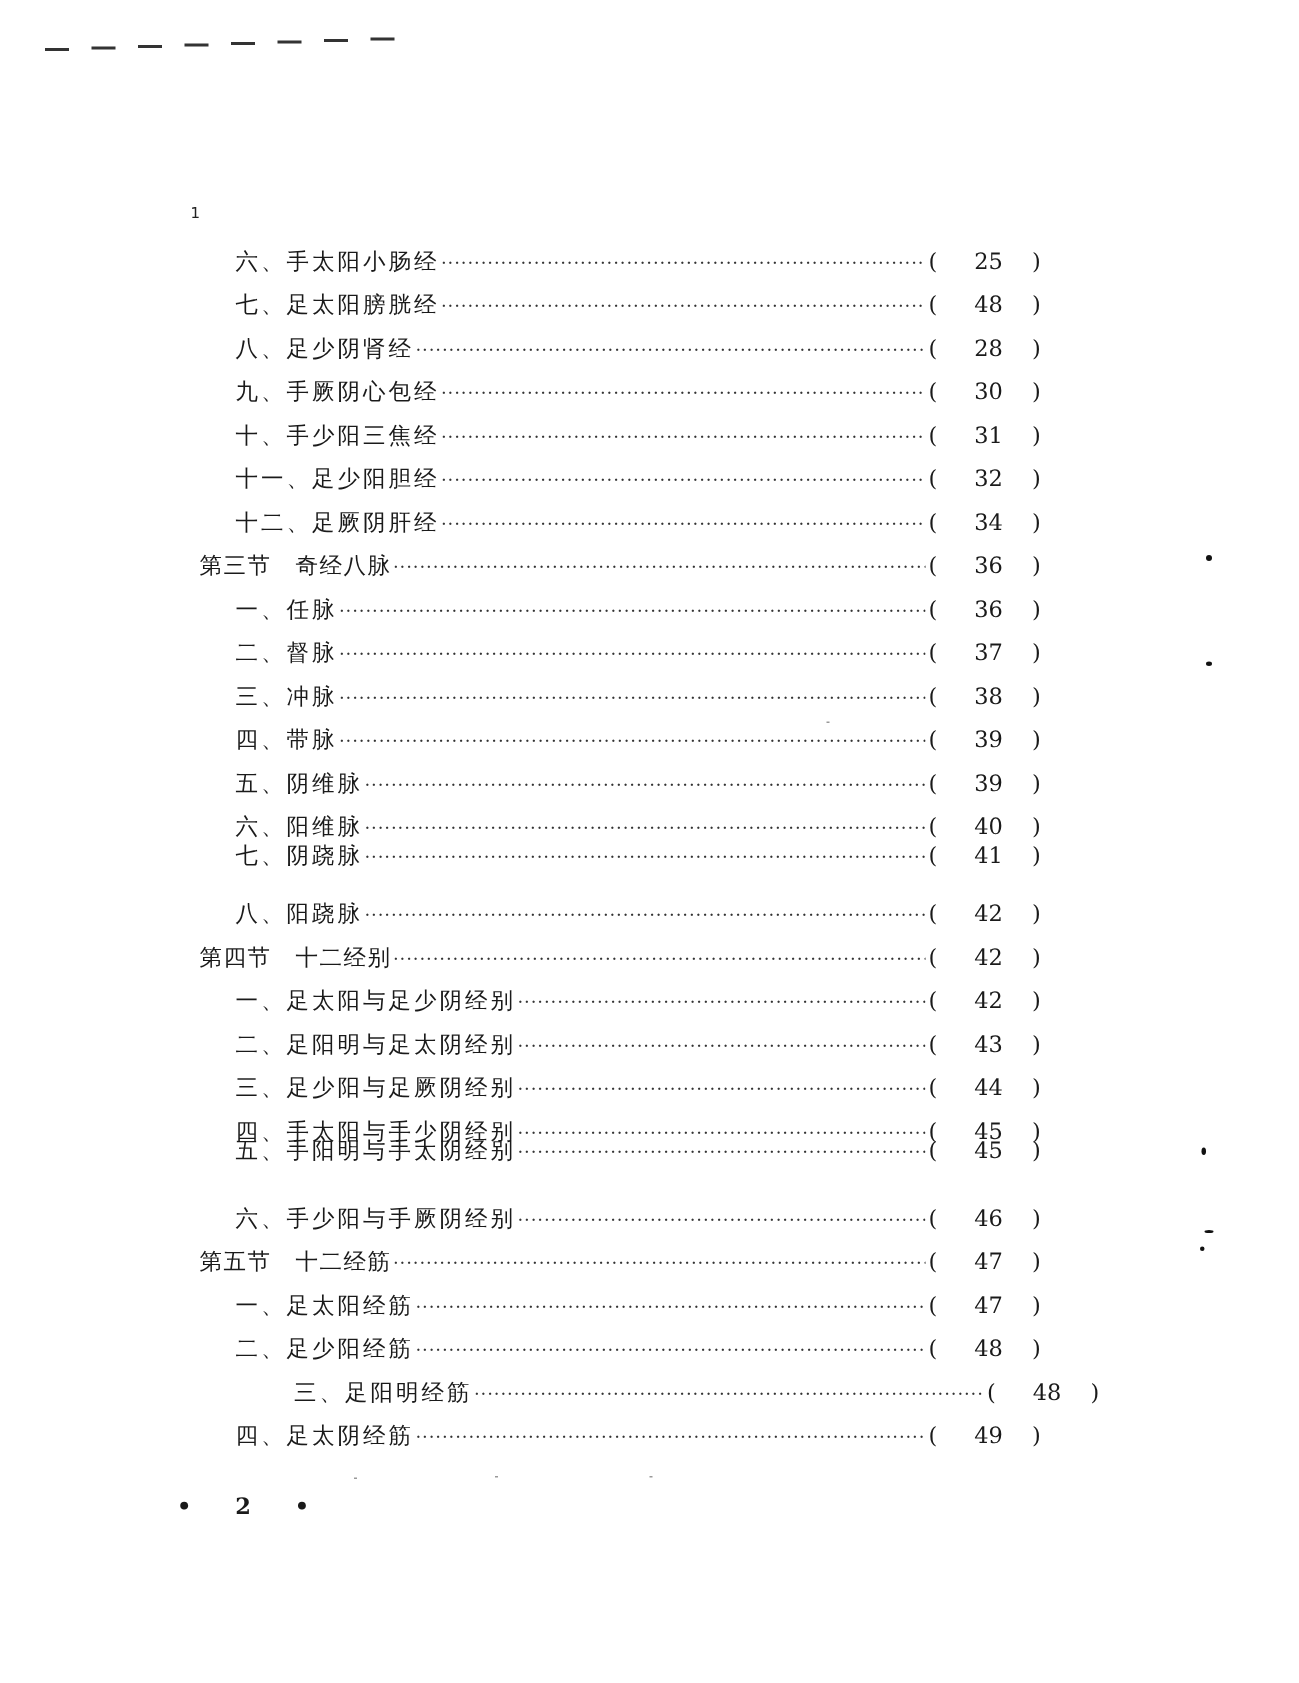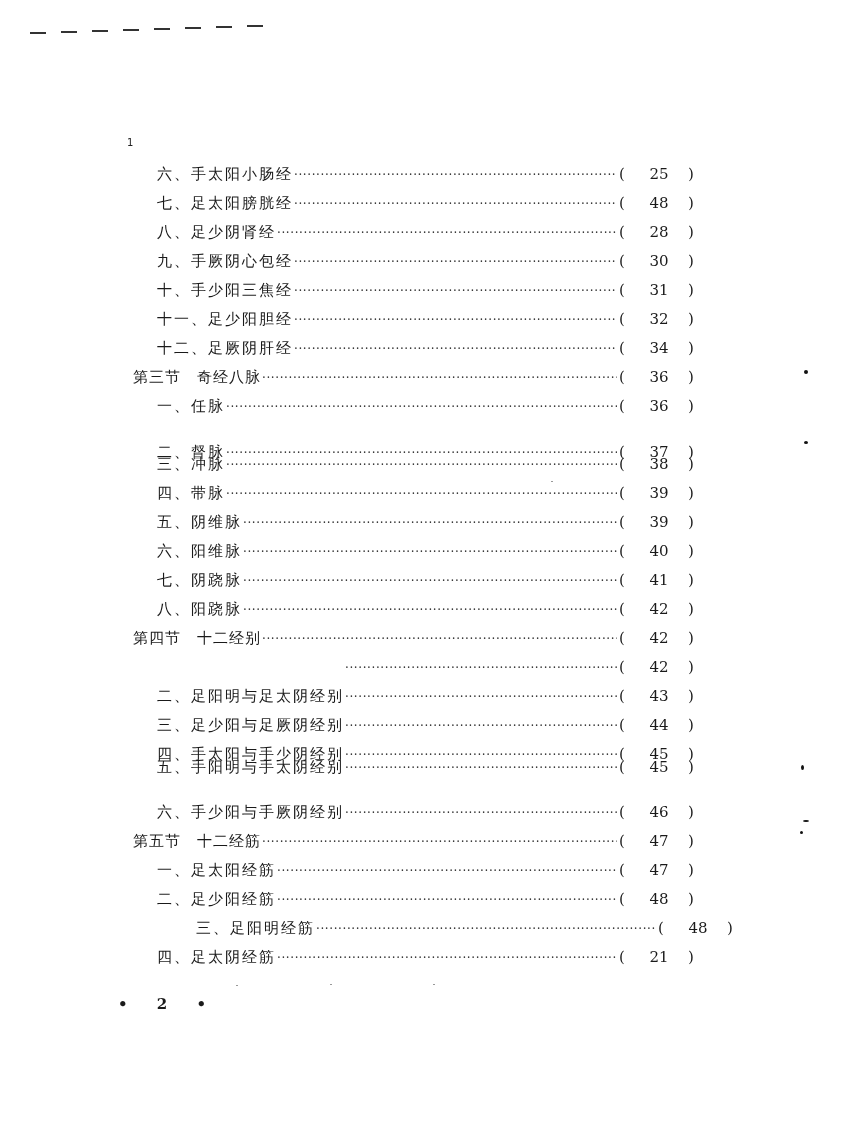--- a/index.html
+++ b/index.html
@@ -100,21 +100,21 @@
       <span class="page-num">36</span>
       <span class="paren-r">)</span>
     </div>
     <div class="row" style="top: 232px;">
       <span class="label entry">一、任脉</span>
       <span class="leader" style="left: 226px; right: auto; width: 391px;">························································································································</span>
       <span class="paren-l">(</span>
       <span class="page-num">36</span>
       <span class="paren-r">)</span>
     </div>
-    <div class="row" style="top: 278px;">
+    <div class="row" style="top: 261px;">
       <span class="label entry">二、督脉</span>
       <span class="leader" style="left: 226px; right: auto; width: 391px;">························································································································</span>
       <span class="paren-l">(</span>
       <span class="page-num">37</span>
       <span class="paren-r">)</span>
     </div>
     <div class="row" style="top: 290px;">
       <span class="label entry">三、冲脉</span>
       <span class="leader" style="left: 226px; right: auto; width: 391px;">························································································································</span>
       <span class="paren-l">(</span>
@@ -135,21 +135,21 @@
       <span class="page-num">39</span>
       <span class="paren-r">)</span>
     </div>
     <div class="row" style="top: 377px;">
       <span class="label entry">六、阳维脉</span>
       <span class="leader" style="left: 243px; right: auto; width: 374px;">························································································································</span>
       <span class="paren-l">(</span>
       <span class="page-num">40</span>
       <span class="paren-r">)</span>
     </div>
-    <div class="row" style="top: 406px; padding-left: 12px;">
+    <div class="row" style="top: 396px; padding-left: 12px;">
       <span class="label entry">七、阴跷脉</span>
       <span class="leader" style="left: 243px; right: auto; width: 374px;">························································································································</span>
       <span class="paren-l">(</span>
       <span class="page-num">41</span>
       <span class="paren-r">)</span>
     </div>
     <div class="row" style="top: 435px;">
       <span class="label entry">八、阳跷脉</span>
       <span class="leader" style="left: 243px; right: auto; width: 374px;">························································································································</span>
       <span class="paren-l">(</span>
@@ -157,20 +157,21 @@
       <span class="paren-r">)</span>
     </div>
     <div class="row" style="top: 464px;">
       <span class="label section">第四节　十二经别</span>
       <span class="leader" style="left: 262px; right: auto; width: 355px;">························································································································</span>
       <span class="paren-l">(</span>
       <span class="page-num">42</span>
       <span class="paren-r">)</span>
     </div>
     <div class="row" style="top: 493px;">
+      <span class="label entry">一、足太阳与足少阴经别</span>
       <span class="leader" style="left: 345px; right: auto; width: 272px;">························································································································</span>
       <span class="paren-l">(</span>
       <span class="page-num">42</span>
       <span class="paren-r">)</span>
     </div>
     <div class="row" style="top: 522px;">
       <span class="label entry">二、足阳明与足太阴经别</span>
       <span class="leader" style="left: 345px; right: auto; width: 272px;">························································································································</span>
       <span class="paren-l">(</span>
       <span class="page-num">43</span>
@@ -229,21 +230,21 @@
       <span class="label entry">三、足阳明经筋</span>
       <span class="leader" style="left: 277px; right: auto; width: 340px;">························································································································</span>
       <span class="paren-l">(</span>
       <span class="page-num">48</span>
       <span class="paren-r">)</span>
     </div>
     <div class="row" style="top: 783px;">
       <span class="label entry">四、足太阴经筋</span>
       <span class="leader" style="left: 277px; right: auto; width: 340px;">························································································································</span>
       <span class="paren-l">(</span>
-      <span class="page-num">21</span>
+      <span class="page-num">49</span>
       <span class="paren-r">)</span>
     </div>
   </div>
 
 <div class="margin-dot" style="left:804px;top:370px;width:4px;height:4px;"></div>
 <div class="margin-dot" style="left:804px;top:441px;width:4px;height:3px;"></div>
 <div class="margin-dot" style="left:801px;top:765px;width:3px;height:5px;"></div>
 <div class="margin-dot" style="left:803px;top:820px;width:6px;height:2px;"></div>
 <div class="margin-dot" style="left:800px;top:831px;width:3px;height:3px;"></div>
 <div class="specks" style="left:551px;top:481px;"></div>

